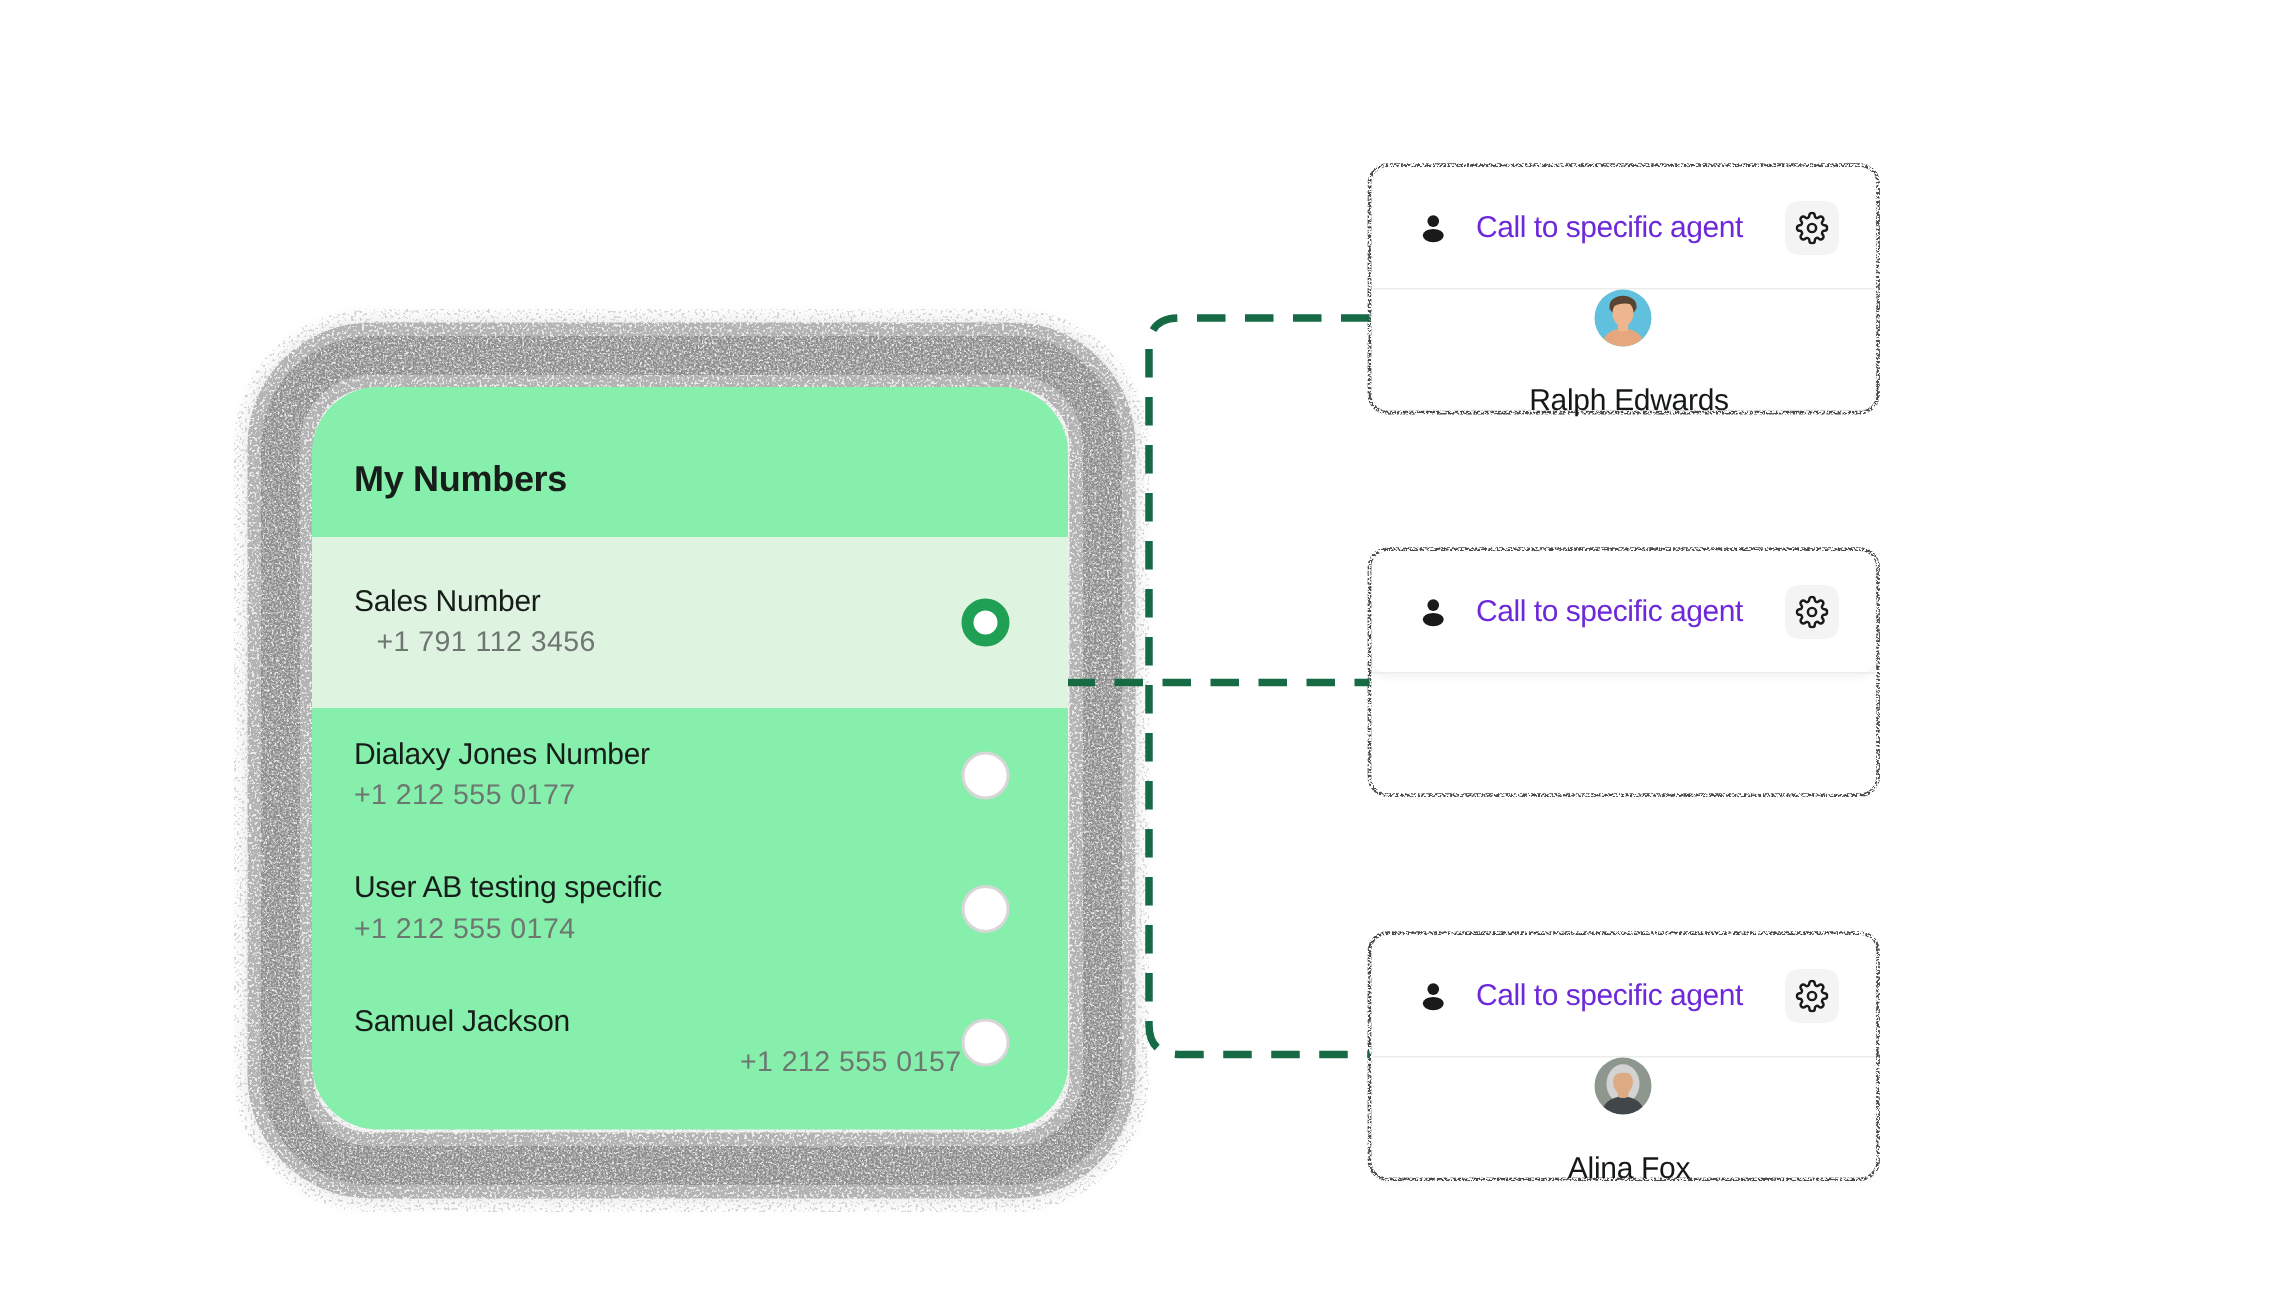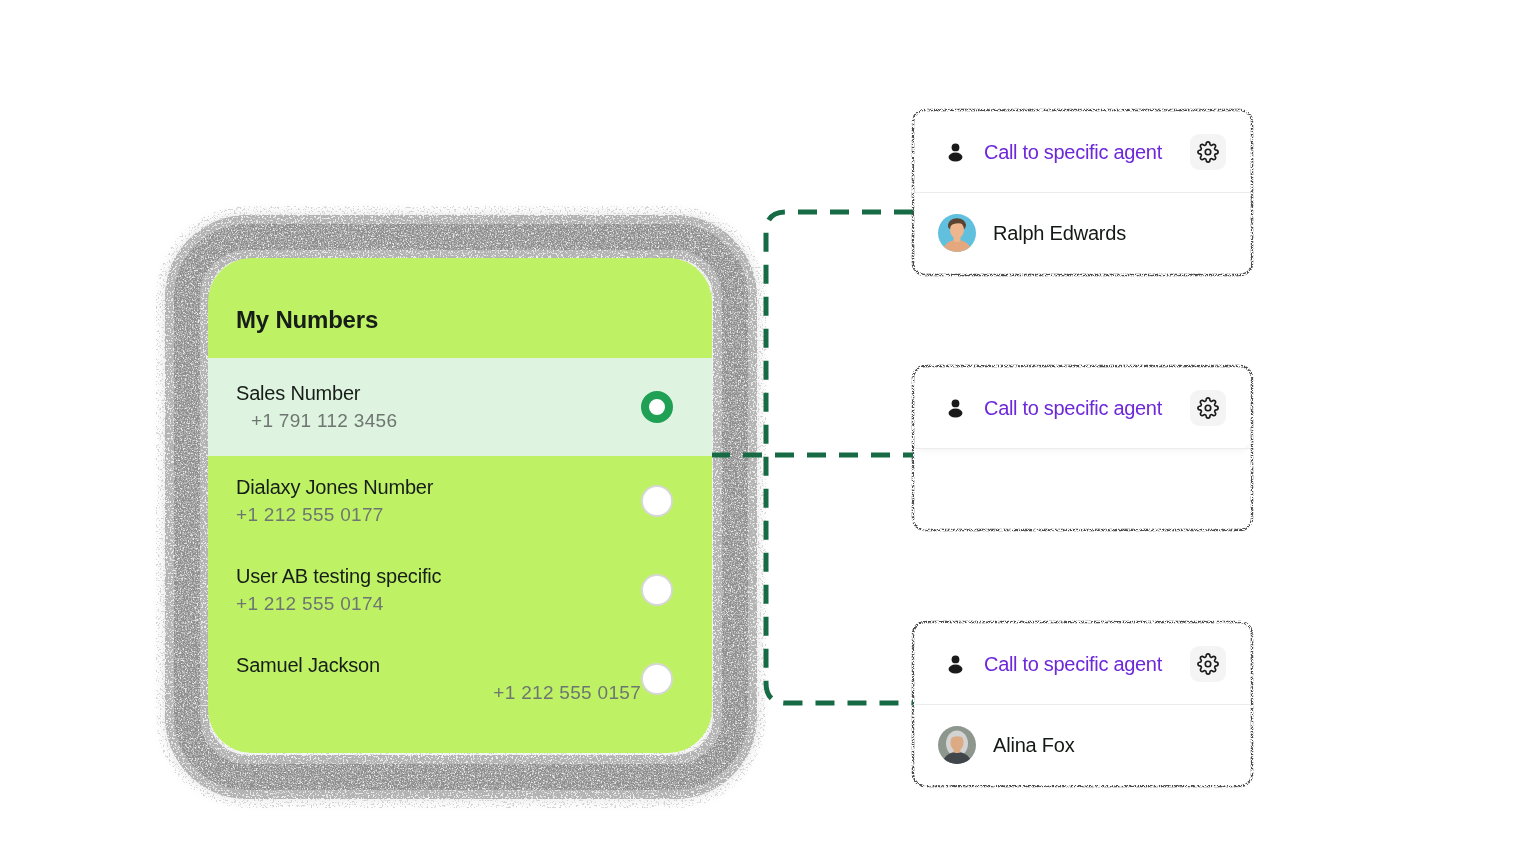--- a/index.html
+++ b/index.html
@@ -7,34 +7,34 @@
     width:1516px;height:868px;position:relative;overflow:hidden;
     background:#ffffff;
     font-family:"Liberation Sans", sans-serif;
     -webkit-font-smoothing:antialiased;
   }
   .backdrop{position:absolute;left:0;top:0;z-index:0;}
 
   
   .panel{
     position:absolute;left:208px;top:258px;width:504px;height:495px;
-    background:#bef264;border-radius:44px;z-index:2;overflow:hidden;
+    background:#86efac;border-radius:44px;z-index:2;overflow:hidden;
     box-sizing:border-box;
   }
   .panel-title{
     height:100px;box-sizing:border-box;
     padding:48px 28px 0;
     font-size:24px;font-weight:600;color:#171d19;letter-spacing:-0.2px;
   }
   .num-row{
     height:89px;box-sizing:border-box;
     display:flex;align-items:center;
     padding:0 39px 0 28px;cursor:pointer;
   }
-  .num-row.selected{height:98px;}
+  .num-row.selected{height:114px;}
   .row-texts{flex:1;display:flex;flex-direction:column;gap:5px;}
   .row-name{font-size:20px;font-weight:500;color:#171d19;letter-spacing:-0.2px;line-height:1.2;}
   .row-phone{font-size:19px;font-weight:400;letter-spacing:0.3px;line-height:1.2;}
   .radio{
     width:32px;height:32px;border-radius:50%;box-sizing:border-box;
     background:#fff;border:2px solid #d7d7d7;flex:none;
   }
   .radio.on{border-width:8px;}
 
   
@@ -52,21 +52,21 @@
     flex:1;font-size:20px;font-weight:500;color:#6d28d9;letter-spacing:-0.3px;
   }
   .gear-btn{
     width:36px;height:36px;border-radius:9px;background:#f4f4f4;
     display:flex;align-items:center;justify-content:center;
     border:none;cursor:pointer;flex:none;padding:0;
   }
   .card-divider{height:1px;background:#ececec;}
   .card-agent{
     height:80px;display:flex;align-items:center;
-    padding:0 24px 0 23px;box-sizing:border-box;gap:9px;cursor:pointer;
+    padding:0 24px 0 23px;box-sizing:border-box;gap:25px;cursor:pointer;flex-direction:column;
   }
   .avatar{
     width:38px;height:38px;border-radius:50%;overflow:hidden;flex:none;
   }
   .avatar svg{display:block;width:38px;height:38px;}
   .agent-name{font-size:20px;font-weight:500;color:#141915;letter-spacing:-0.2px;margin-left:8px;}
 </style>
 </head>
 <body>
 

